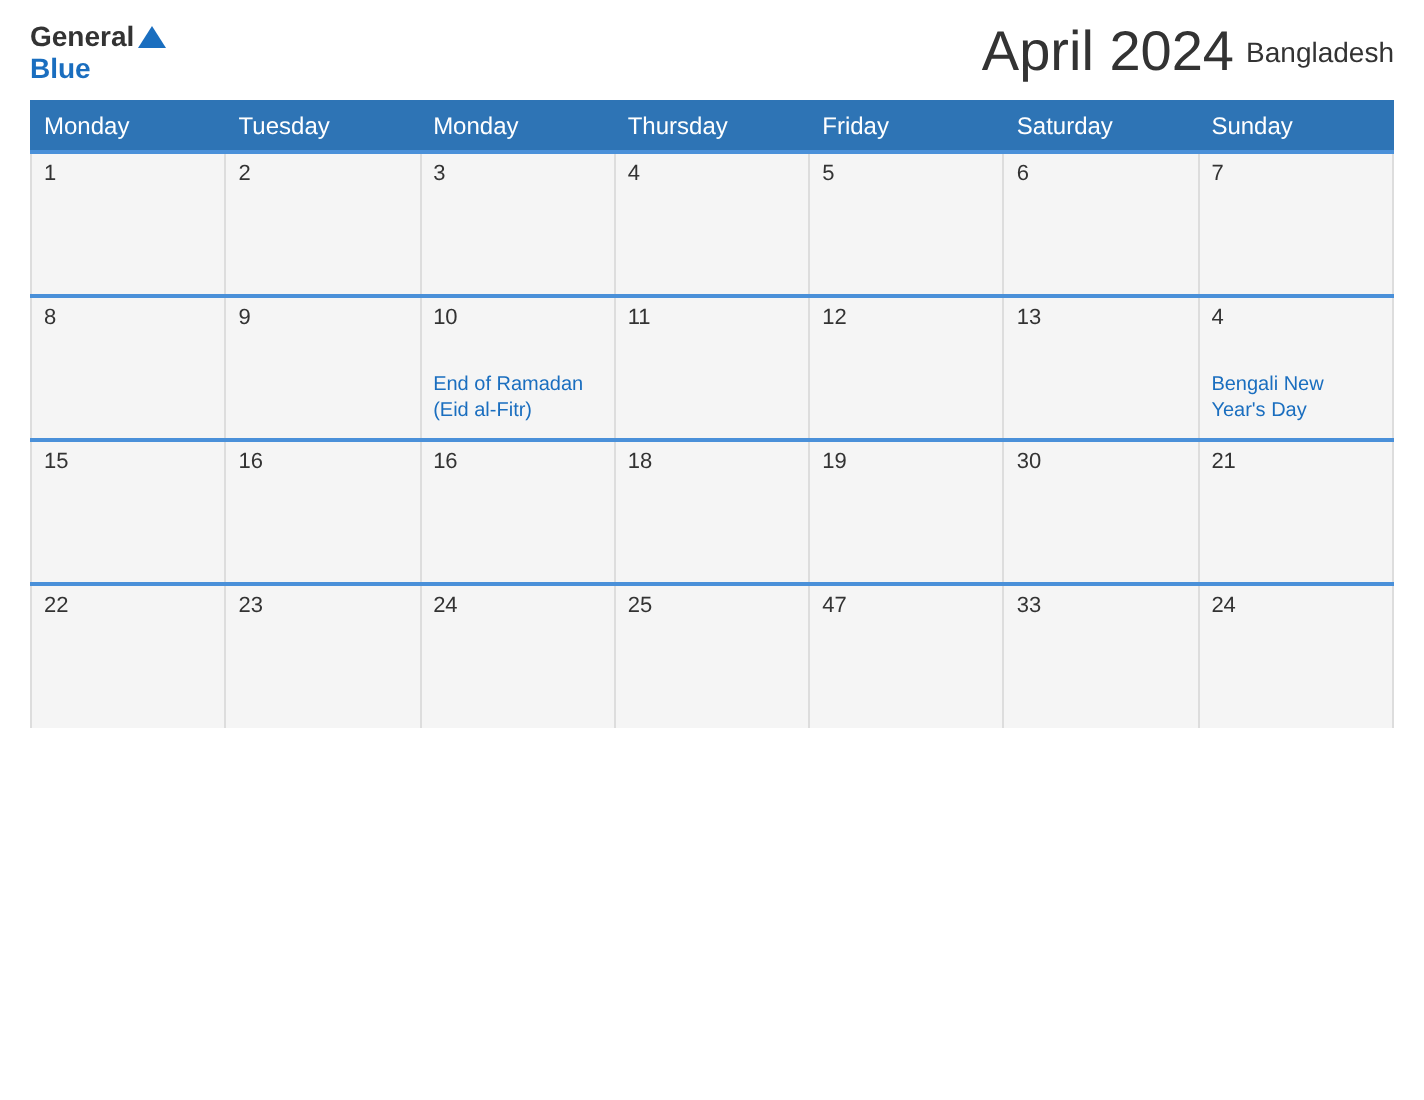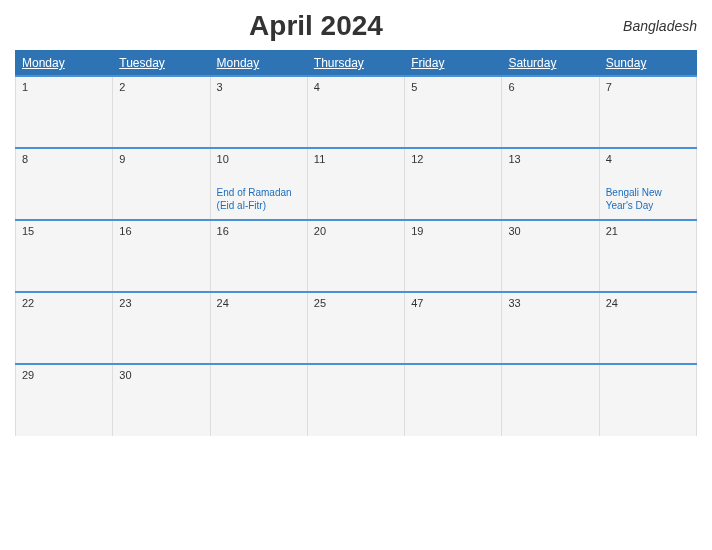--- a/index.html
+++ b/index.html
@@ -47,46 +47,44 @@
       border-bottom: 11px solid #1a6ebf;
       margin-left: 2px;
       vertical-align: middle;
     }
     .logo-line {
       display: flex;
       align-items: center;
     }
     .title {
       font-size: 28px;
-      font-weight: bold;
-      color: #333;
-      text-align: center;
+      font-weight: normal;
+      color: #333;
+      text-align: right;
       flex: 1;
     }
     .country {
       font-size: 14px;
       color: #333;
       text-align: right;
       min-width: 80px;
-      font-style: italic;
     }
     .calendar-table {
       width: 100%;
       border-collapse: collapse;
       table-layout: fixed;
     }
     .calendar-table thead tr th {
       background: #2e74b5;
       color: #fff;
       font-size: 12px;
       font-weight: normal;
       padding: 5px 6px;
       text-align: left;
       border: 1px solid #2e74b5;
-      text-decoration: underline;
     }
     .calendar-table tbody tr {
       border-top: 2px solid #4a90d9;
     }
     .calendar-table tbody tr td {
       vertical-align: top;
       padding: 4px 6px;
       font-size: 11px;
       color: #333;
       background: #f5f5f5;
@@ -113,20 +111,29 @@
     }
     .last-row td {
       height: 60px;
     }
   </style>
 </head>
 <body>
 
 <div class="calendar-wrapper">
   <div class="header">
+    <div class="logo">
+      <div class="logo-line">
+        <span class="logo-general">General</span>
+        <span class="logo-triangle"></span>
+      </div>
+      <div class="logo-line">
+        <span class="logo-blue">Blue</span>
+      </div>
+    </div>
     <div class="title">April 2024</div>
     <div class="country">Bangladesh</div>
   </div>
 
   <table class="calendar-table">
     <thead>
       <tr>
       <th>Monday</th>
           <th>Tuesday</th>
           <th>Monday</th>
@@ -189,21 +196,21 @@
           <td>
             <span class="day-number">15</span>
           </td>
           <td>
             <span class="day-number">16</span>
           </td>
           <td>
             <span class="day-number">16</span>
           </td>
           <td>
-            <span class="day-number">20</span>
+            <span class="day-number">18</span>
           </td>
           <td>
             <span class="day-number">19</span>
           </td>
           <td>
             <span class="day-number">30</span>
           </td>
           <td>
             <span class="day-number">21</span>
           </td>
@@ -223,29 +230,16 @@
           </td>
           <td>
             <span class="day-number">47</span>
           </td>
           <td>
             <span class="day-number">33</span>
           </td>
           <td>
             <span class="day-number">24</span>
           </td>
-        </tr>
-        <tr class="last-row">
-          <td>
-            <span class="day-number">29</span>
-          </td>
-          <td>
-            <span class="day-number">30</span>
-          </td>
-          <td class="empty-cell"></td>
-          <td class="empty-cell"></td>
-          <td class="empty-cell"></td>
-          <td class="empty-cell"></td>
-          <td class="empty-cell"></td>
         </tr>
       </tbody>
   </table>
 </div>
 
 </body></html>

